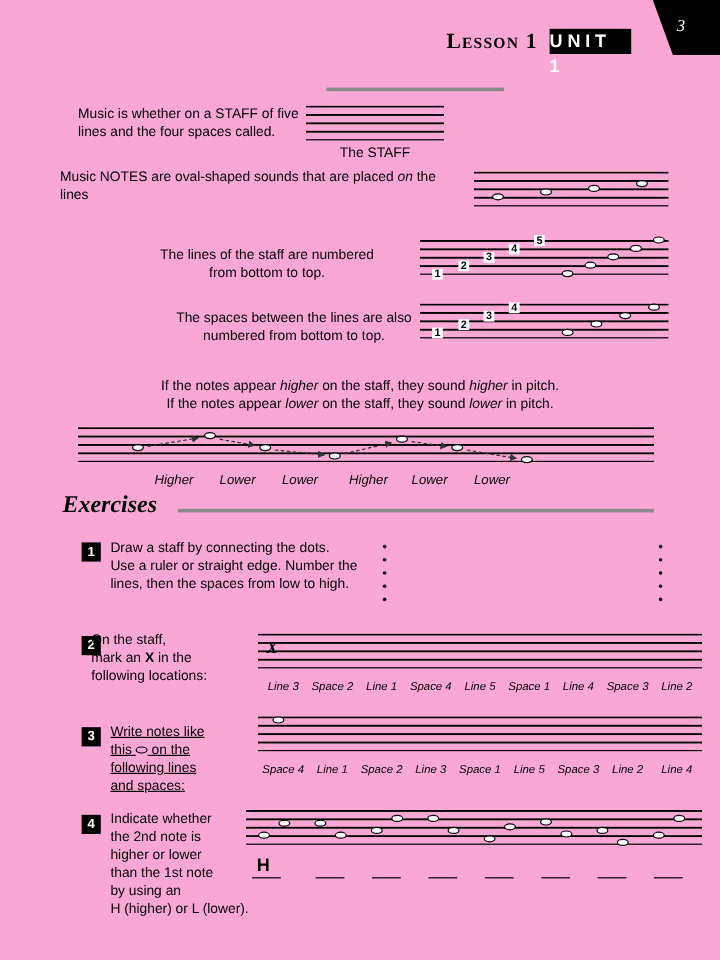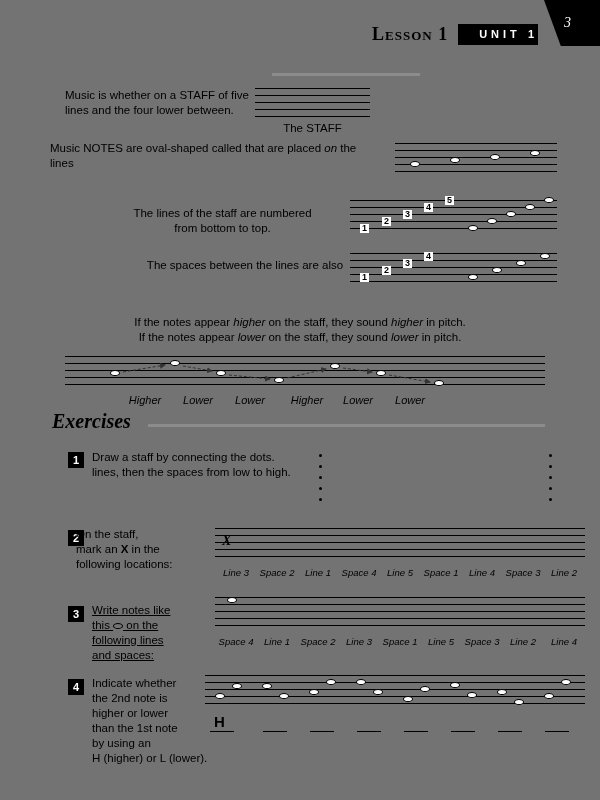--- a/index.html
+++ b/index.html
@@ -1,16 +1,16 @@
 <!DOCTYPE html>
 <html><head>
 <meta charset="utf-8">
 <style>
   html,body{margin:0;padding:0;background:#e9e9e9;}
-  #page{position:relative;width:600px;height:800px;background:#737373;margin:0 auto;
+  #page{position:relative;width:600px;height:800px;background:#f9a8d4;margin:0 auto;
         font-family:"Liberation Sans",sans-serif;color:#000;overflow:hidden;}
   .txt{position:absolute;font-size:11.5px;line-height:15px;}
   .center{text-align:center;}
   .script-head{position:absolute;font-family:"Liberation Serif",serif;font-style:italic;
                font-weight:bold;font-size:20px;}
   .rule{position:absolute;height:3px;background:#8c8c8c;}
   .staff{position:absolute;height:29px;
          background-image:linear-gradient(#000 1.2px,transparent 1.2px);
          background-size:100% 7px;background-repeat:repeat-y;}
   .wnote{position:absolute;width:8px;height:4px;border:1.5px solid #000;border-radius:50%;
@@ -20,22 +20,22 @@
   .snum{position:absolute;font-size:9px;font-weight:bold;line-height:9px;height:9px;
         background:#fff;padding:0 2px;}
   .lbl{position:absolute;width:42px;text-align:center;font-style:italic;font-size:9.5px;}
   .demo-lbl{position:absolute;width:60px;text-align:center;font-style:italic;font-size:11px;top:394px;}
   .exnum{position:absolute;width:16px;height:16px;background:#000;color:#fff;font-weight:bold;
          font-size:11px;text-align:center;line-height:16px;}
   .dot{position:absolute;width:3px;height:3px;background:#000;border-radius:50%;}
   .blank{position:absolute;width:24px;height:14px;border-bottom:1.4px solid #000;}
   .lesson{position:absolute;left:372px;top:24px;font-size:18px;font-weight:bold;
           font-variant:small-caps;letter-spacing:1px;font-family:"Liberation Serif",serif;}
-  .unit{position:absolute;left:458px;top:24px;width:80px;height:21px;background:#000;color:#fff;
-        font-size:11px;font-weight:bold;letter-spacing:4px;text-align:right;line-height:21px;}
+  .unit{position:absolute;left:458px;top:24px;width:68px;height:21px;background:#000;color:#fff;
+        font-size:15px;font-weight:bold;letter-spacing:4px;text-align:left;line-height:21px;}
   .corner{position:absolute;top:0;right:0;width:56px;height:46px;background:#000;
           clip-path:polygon(0 0,100% 0,100% 100%,30% 100%);}
   .pagenum{position:absolute;top:15px;left:20px;color:#fff;font-style:italic;
            font-family:"Liberation Serif",serif;font-size:14px;}
   .handX{position:absolute;font-family:"Liberation Serif",serif;font-style:italic;
          font-weight:bold;font-size:14px;line-height:14px;}
   .handH{position:absolute;font-size:15px;font-weight:bold;line-height:15px;}
   em{font-style:italic;}
 </style>
 </head>
@@ -48,27 +48,27 @@
     <span>UNIT 1</span>
   </div>
   <div class="corner">
     <span class="pagenum">3</span>
   </div>
 
   <div class="rule" style="left:272px;top:73px;width:148px;"></div>
 
   <div class="txt" style="left:65px;top:88px;">
     <div>Music is whether on a STAFF of five</div>
-    <div>lines and the four lower between.</div>
+    <div>lines and the four spaces called.</div>
   </div>
   <div class="staff" style="left:255px;top:88px;width:115px;"></div>
   <div class="txt center" style="left:255px;top:121px;width:115px;">The STAFF</div>
 
   <div class="txt" style="left:50px;top:141px;width:330px;">
-    <div><span>Music NOTES are oval-shaped called that are placed </span><em>on</em><span> the lines</span></div>
+    <div><span>Music NOTES are oval-shaped sounds that are placed </span><em>on</em><span> the lines</span></div>
   </div>
   <div class="staff" style="left:395px;top:143px;width:162px;">
     <span class="wnote" style="left:15px;top:17.5px;"></span>
     <span class="wnote" style="left:55px;top:14px;"></span>
     <span class="wnote" style="left:95px;top:10.5px;"></span>
     <span class="wnote" style="left:135px;top:7px;"></span>
   </div>
 
   <div class="txt center" style="left:105px;top:206px;width:235px;">
     <div>The lines of the staff are numbered</div>
@@ -82,20 +82,21 @@
     <span class="snum" style="left:95px;top:-4.5px;">5</span>
     <span class="wnote" style="left:118px;top:24.5px;"></span>
     <span class="wnote" style="left:137px;top:17.5px;"></span>
     <span class="wnote" style="left:156px;top:10.5px;"></span>
     <span class="wnote" style="left:175px;top:3.5px;"></span>
     <span class="wnote" style="left:194px;top:-3.5px;"></span>
   </div>
 
   <div class="txt center" style="left:120px;top:258px;width:250px;">
     <div>The spaces between the lines are also</div>
+    <div>numbered from bottom to top.</div>
   </div>
   <div class="staff" style="left:350px;top:253px;width:207px;">
     <span class="snum" style="left:10px;top:20px;">1</span>
     <span class="snum" style="left:32px;top:13px;">2</span>
     <span class="snum" style="left:53px;top:6px;">3</span>
     <span class="snum" style="left:74px;top:-1px;">4</span>
     <span class="wnote" style="left:118px;top:21px;"></span>
     <span class="wnote" style="left:142px;top:14px;"></span>
     <span class="wnote" style="left:166px;top:7px;"></span>
     <span class="wnote" style="left:190px;top:0px;"></span>
@@ -136,20 +137,21 @@
   <span class="demo-lbl" style="left:277px;">Higher</span>
   <span class="demo-lbl" style="left:328px;">Lower</span>
   <span class="demo-lbl" style="left:380px;">Lower</span>
 
   <h2 class="script-head" style="left:52px;top:410px;margin:0;">Exercises</h2>
   <div class="rule" style="left:148px;top:424px;width:397px;"></div>
 
   <div class="exnum" style="left:68px;top:452px;">1</div>
   <div class="txt" style="left:92px;top:450px;width:220px;">
     <div>Draw a staff by connecting the dots.</div>
+    <div>Use a ruler or straight edge.  Number the</div>
     <div>lines, then the spaces from low to high.</div>
   </div>
   <span class="dot" style="left:319px;top:454px;"></span>
   <span class="dot" style="left:319px;top:465px;"></span>
   <span class="dot" style="left:319px;top:476px;"></span>
   <span class="dot" style="left:319px;top:487px;"></span>
   <span class="dot" style="left:319px;top:498px;"></span>
   <span class="dot" style="left:549px;top:454px;"></span>
   <span class="dot" style="left:549px;top:465px;"></span>
   <span class="dot" style="left:549px;top:476px;"></span>

